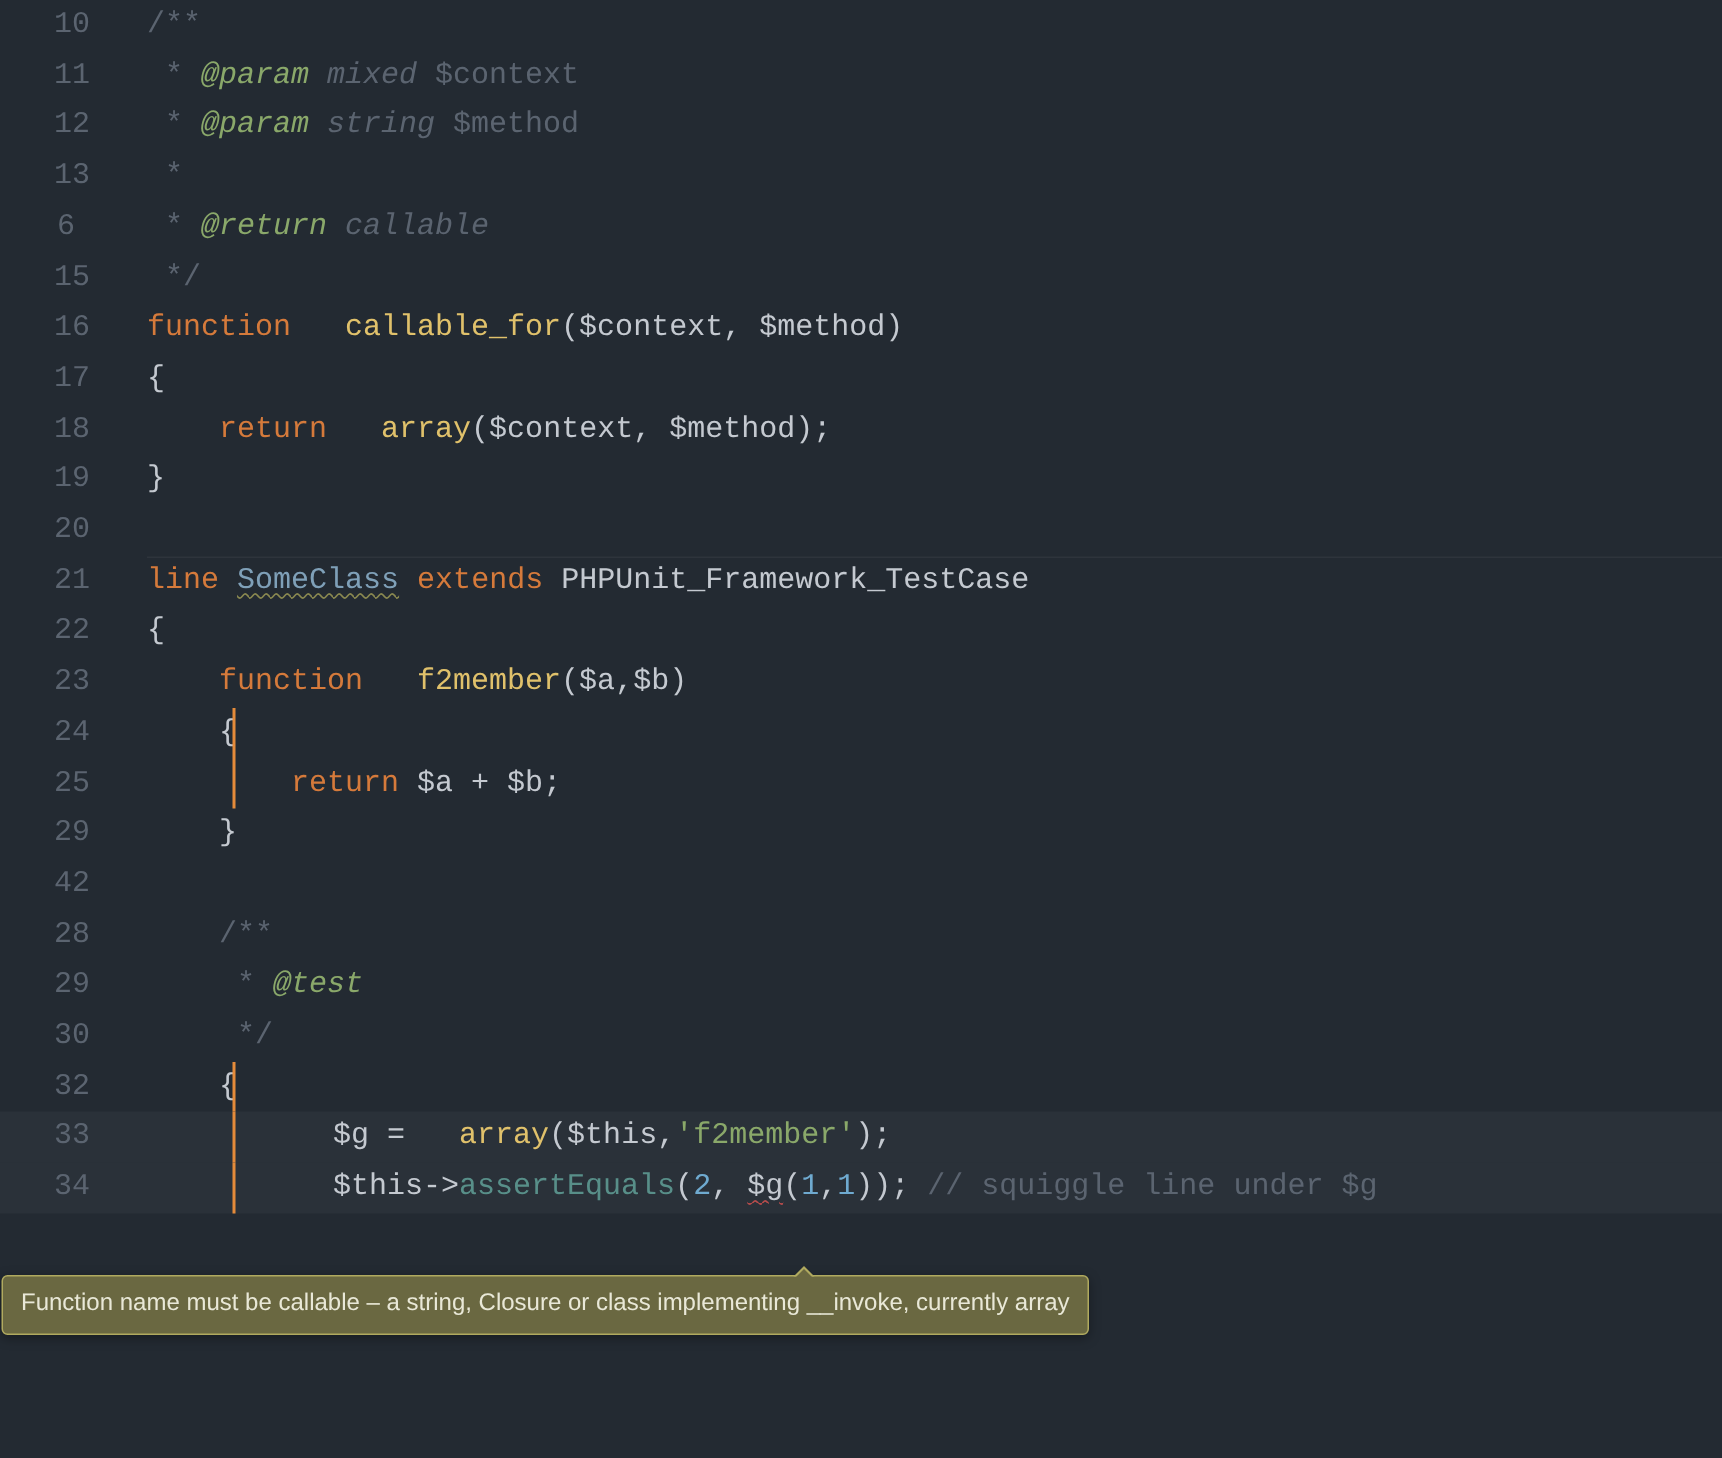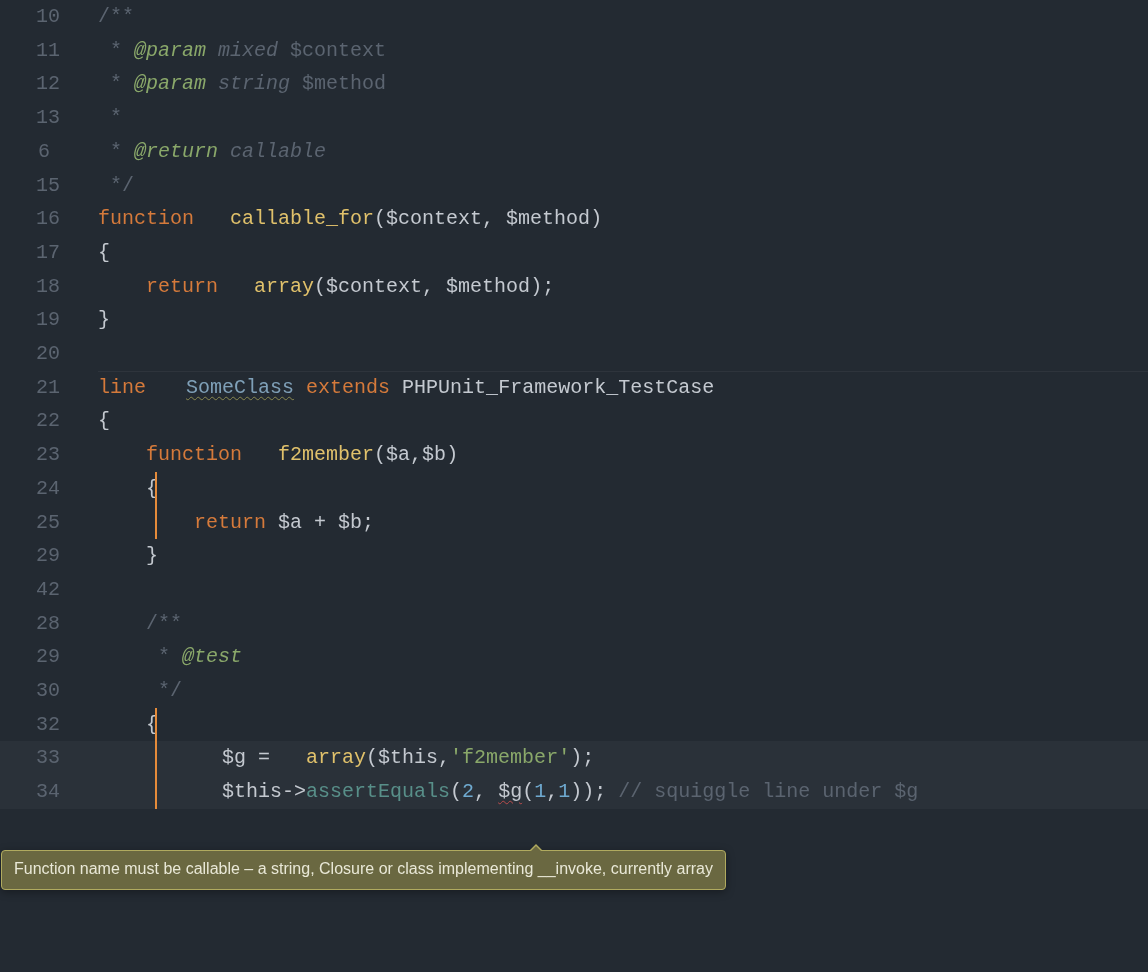--- a/index.html
+++ b/index.html
@@ -52,21 +52,20 @@
   .meth { color: var(--call-method); margin-top: 26px; }
   .cls { color: var(--classname); }
   .num { color: var(--num); }
   .cmt { color: var(--comment); }
   .pln { color: var(--text); }
 
   .warn-underline {
     text-decoration: underline wavy var(--warn-squiggle);
     text-decoration-thickness: 1px;
     text-underline-offset: 3px;
-    margin-left: 28px;
   }
   .err-underline {
     text-decoration: underline wavy var(--err-squiggle);
     text-decoration-thickness: 1px;
     text-underline-offset: 3px;
   }
   .caret-bar {
     position:absolute; left:155px; top:0; bottom:0; width:2px; background:var(--caret-border);
   }
   .tooltip {

